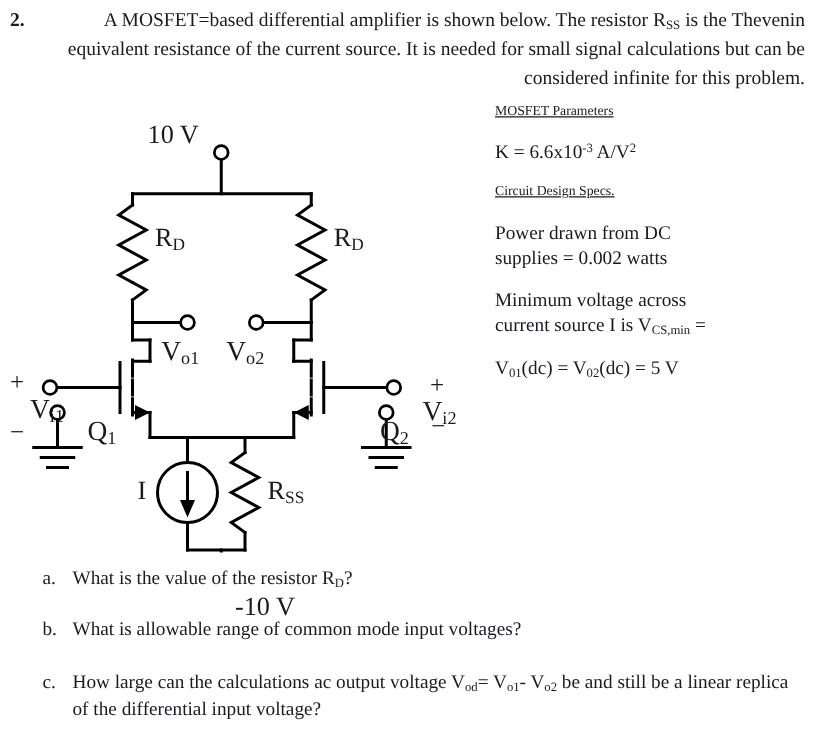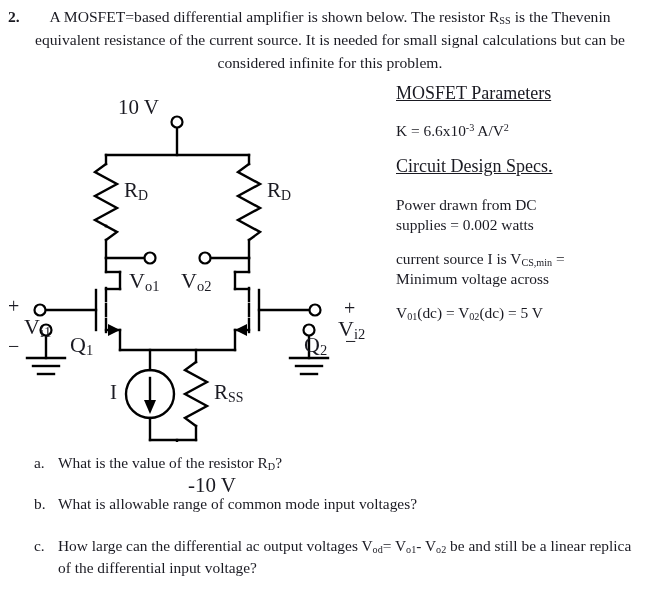--- a/index.html
+++ b/index.html
@@ -14,30 +14,30 @@
   .page{position:relative;width:656px;height:600px;}
 
   
   .stmt{
     position:absolute;left:8px;top:6px;width:636px;
     font-size:15.6px;line-height:1.47;
   }
   .stmt .num{
     position:absolute;left:0;top:0;font-weight:bold;font-size:15.6px;
   }
-  .stmt .body{display:block;margin-left:8px;text-align:center;}
+  .stmt .body{display:block;margin-left:8px;text-align:right;}
 
   
   .rightcol{
     position:absolute;left:396px;top:82px;width:256px;
     font-size:15.4px;line-height:1.30;
   }
   .rc-head{
     text-decoration:underline;
-    font-size:18px;
+    font-size:11px;
     margin:0 0 2px 0;
     white-space:nowrap;
   }
   .rc-line{white-space:nowrap;margin:0;}
   .rc-gap{height:14px;}
   sub{font-size:0.66em;vertical-align:-0.24em;line-height:0;}
   sup{font-size:0.66em;vertical-align:0.45em;line-height:0;}
 
   
   .circuit{position:absolute;left:0px;top:92px;width:390px;height:350px;}
@@ -80,24 +80,24 @@
 
     <div class="rc-head">Circuit Design Specs.</div>
 
     <div class="rc-gap"></div>
 
     <div class="rc-line">Power drawn from DC</div>
     <div class="rc-line">supplies = 0.002 watts</div>
 
     <div class="rc-gap"></div>
 
+    <div class="rc-line">Minimum voltage across</div>
     <div class="rc-line">
       <span>current source I is  V</span><sub>CS,min</sub><span> =</span>
     </div>
-    <div class="rc-line">Minimum voltage across</div>
 
     <div class="rc-gap"></div>
 
     <div class="rc-line">
       <span>V</span><sub>01</sub><span>(dc) =  V</span><sub>02</sub><span>(dc) = 5 V</span>
     </div>
   </div>
 
   <div class="circuit">
     <svg width="390" height="350" viewBox="0 0 390 350" xmlns="http://www.w3.org/2000/svg">
@@ -261,17 +261,17 @@
       <span class="txt"><span>What is the value of the resistor R</span><sub>D</sub><span>?</span></span>
     </div>
 
     <div class="q">
       <span class="lbl">b.</span>
       <span class="txt">What is allowable range of common mode input voltages?</span>
     </div>
 
     <div class="q">
       <span class="lbl">c.</span>
-      <span class="txt"><span>How large can the differential ac output voltages V</span><sub>od</sub><span>= V</span><sub>o1</sub><span>- V</span><sub>o2</sub><span> be and still</span> <span>be a linear replica of the differential input voltage?</span></span>
+      <span class="txt"><span>How large can the calculations ac output voltage V</span><sub>od</sub><span>= V</span><sub>o1</sub><span>- V</span><sub>o2</sub><span> be and still</span> <span>be a linear replica of the differential input voltage?</span></span>
     </div>
   </div>
 
 </div>
 
 </body></html>

